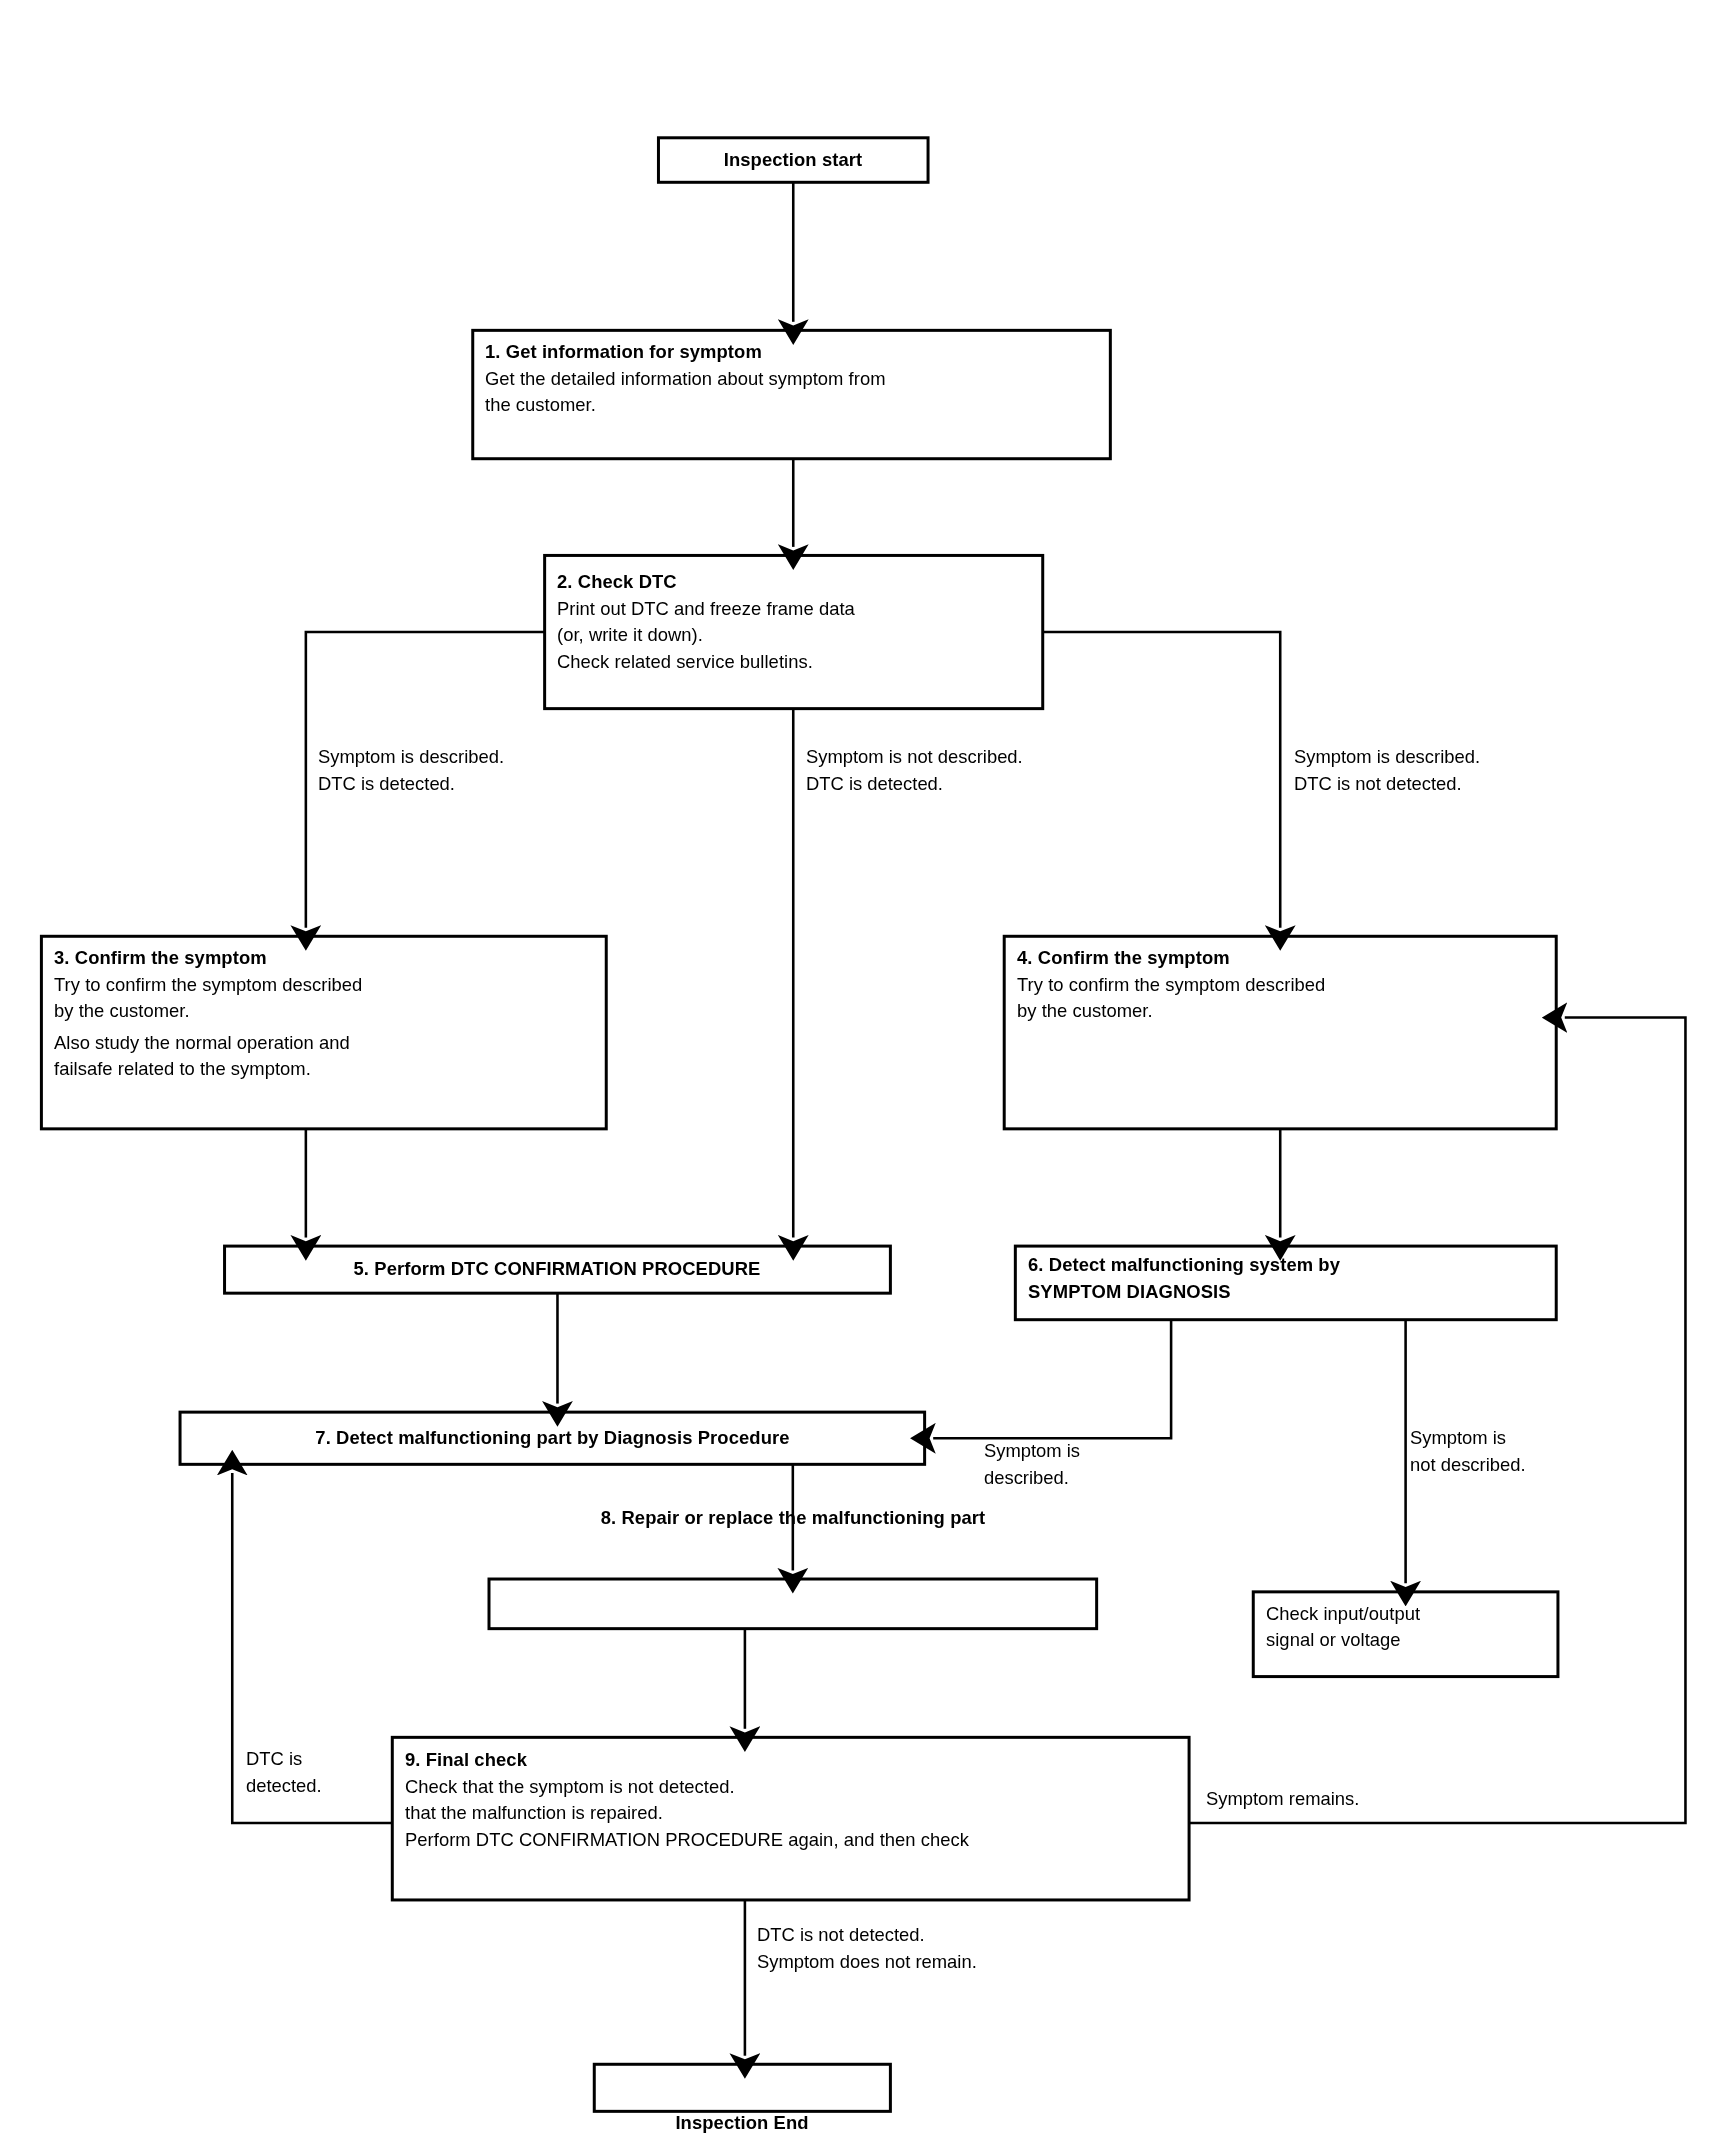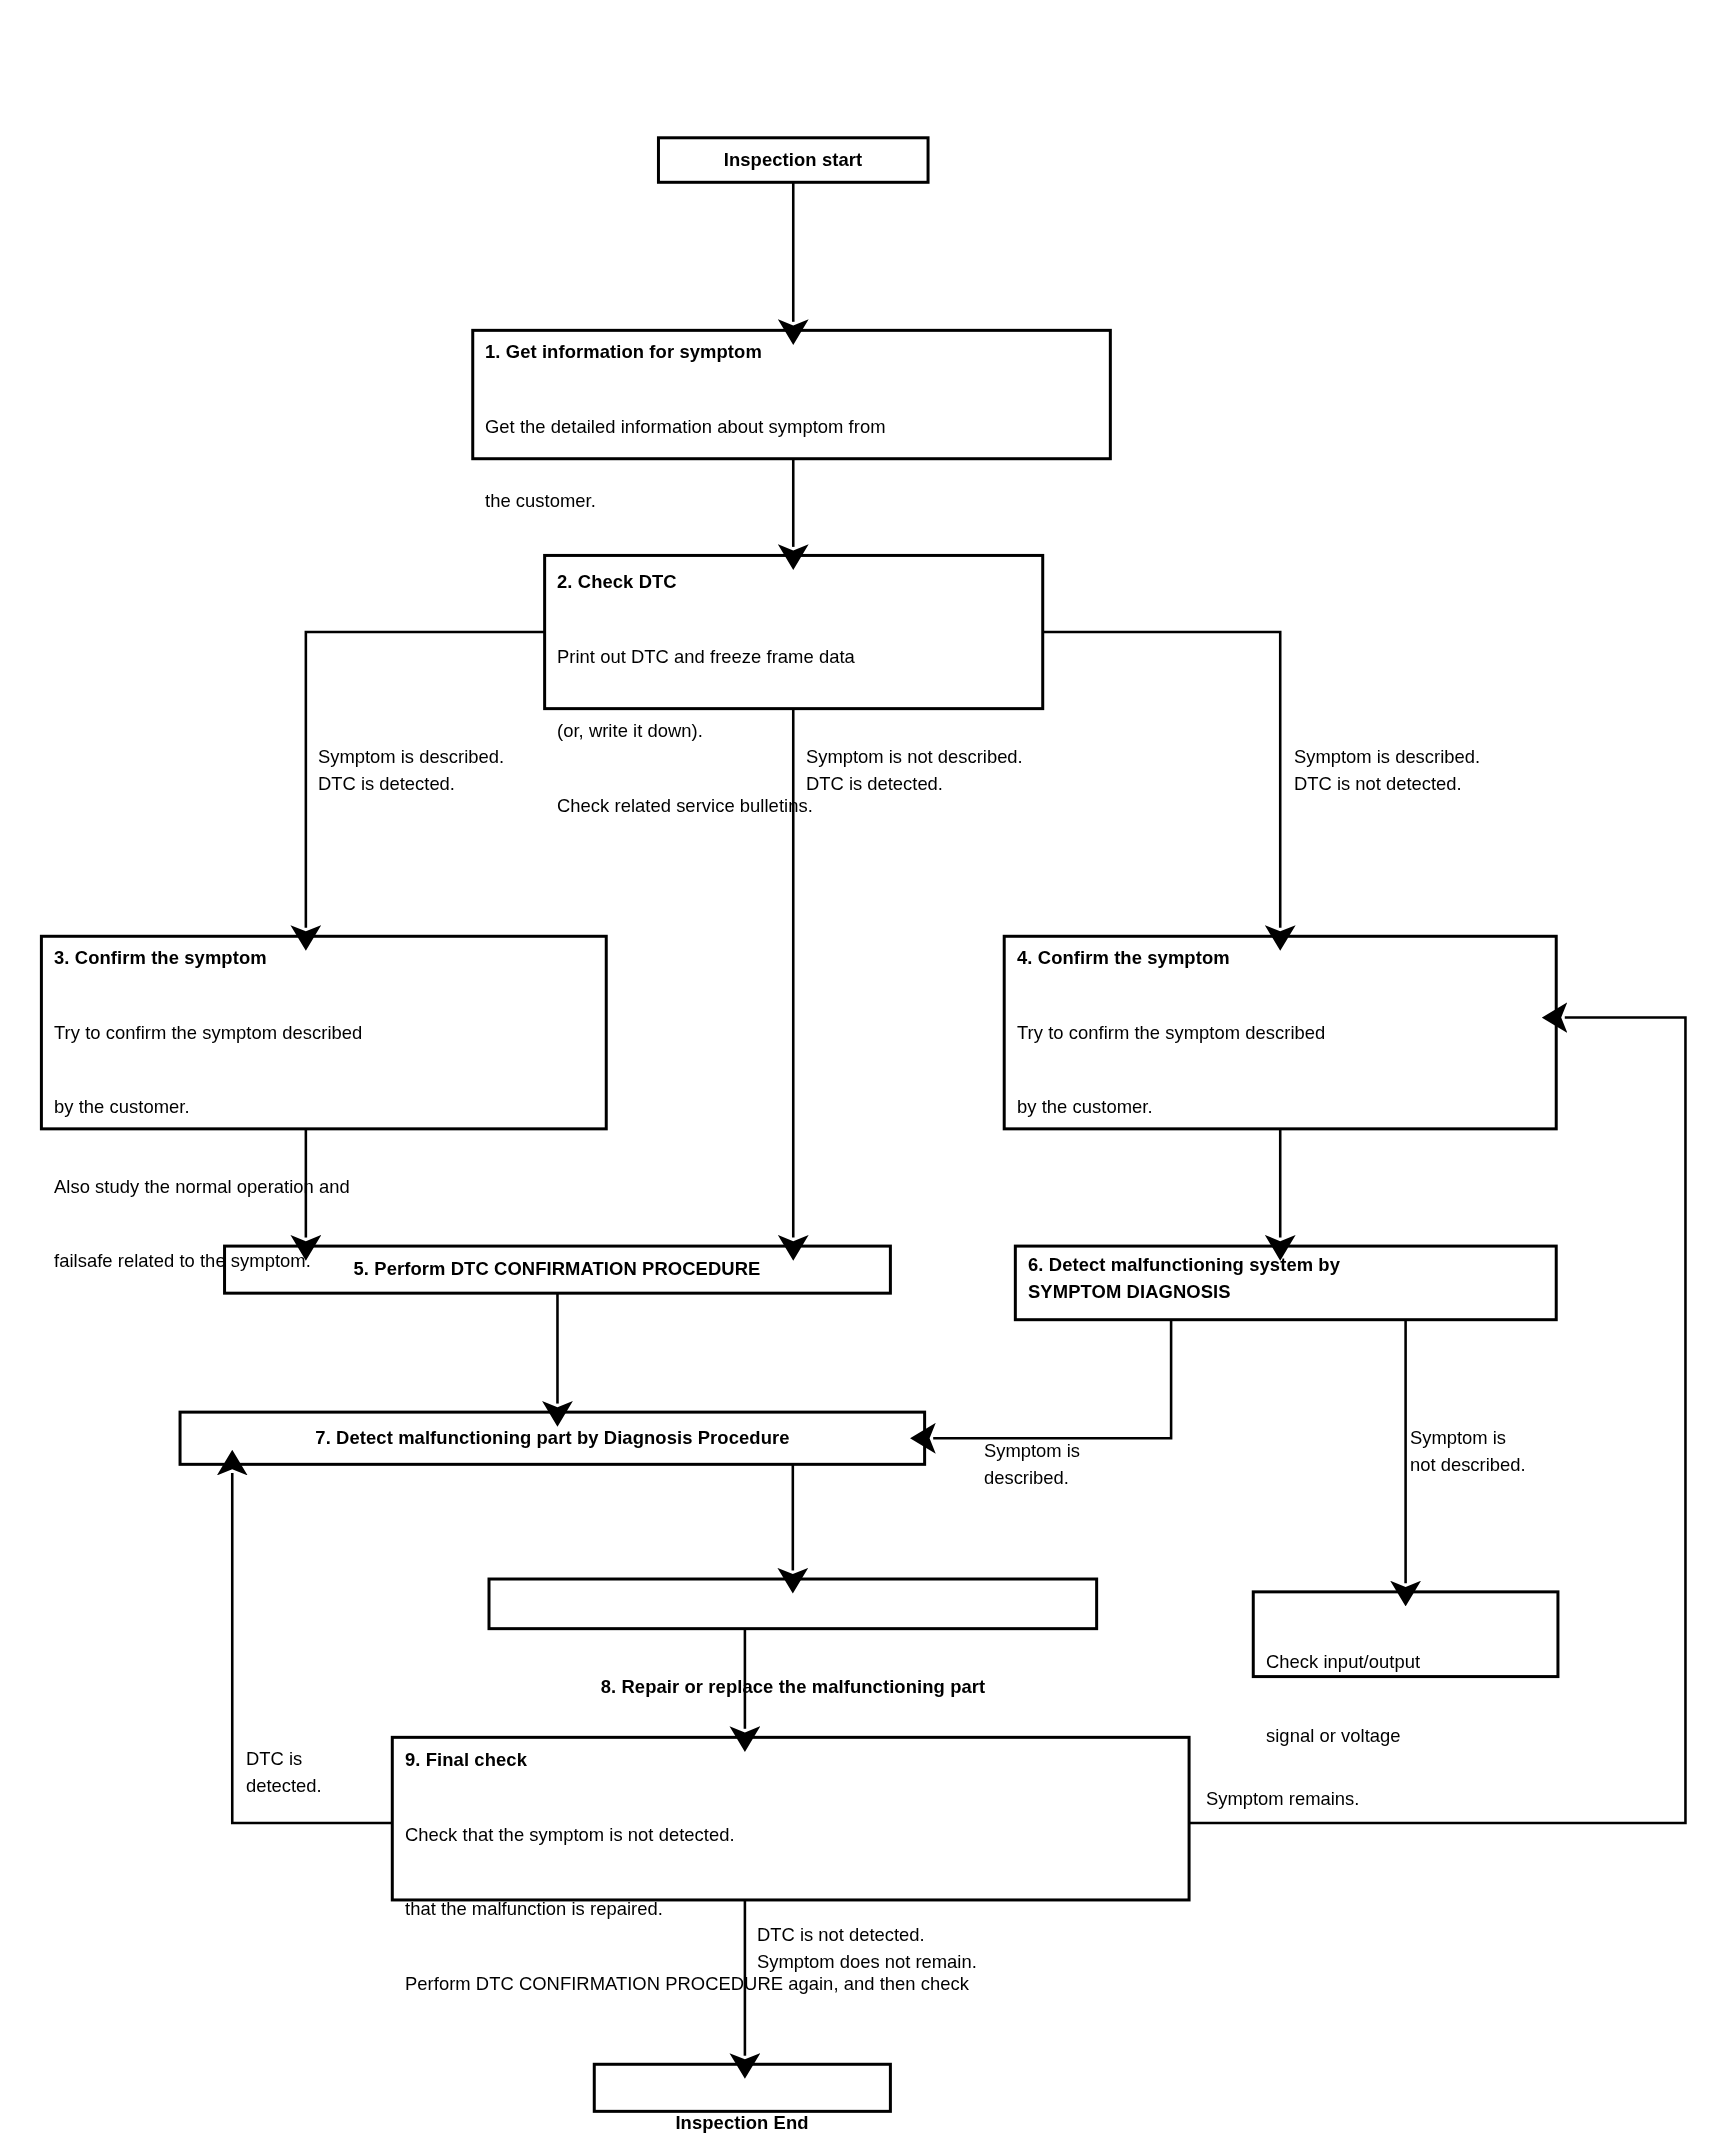--- a/index.html
+++ b/index.html
@@ -55,21 +55,20 @@
     line-height: 26.5px;
     letter-spacing: 0.1px;
     white-space: nowrap;
   }
   .bodyline {
     font-weight: normal;
     font-size: 18.4px;
     line-height: 26.5px;
     letter-spacing: 0.04px;
     white-space: nowrap;
-    margin-top: 48px;
   }
   .gap { height: 5.1px; }
   .edgelabel {
     position: absolute;
     font-size: 18.4px;
     line-height: 26.5px;
     font-weight: normal;
     white-space: nowrap;
   }
 </style>
@@ -167,21 +166,21 @@
 
   <div class="nodebox" style="left:1015px; top:1246px; width:541px; height:74px; padding-top:6px;">
     <div class="ttl">6. Detect malfunctioning system by</div>
     <div class="ttl">SYMPTOM DIAGNOSIS</div>
   </div>
 
   <div class="nodebox center" style="left:180px; top:1412px; width:745px; height:52px;">
     <span class="ttl">7. Detect malfunctioning part by Diagnosis Procedure</span>
   </div>
 
-  <div class="nodebox center" style="left:489px; top:1664px; width:608px; height:46px;">
+  <div class="nodebox center" style="left:489px; top:1495px; width:608px; height:46px;">
     <span class="ttl">8. Repair or replace the malfunctioning part</span>
   </div>
 
   <div class="nodebox" style="left:1253px; top:1592px; width:305px; height:85px; padding-top:8.6px;">
     <div class="bodyline">Check input/output</div>
     <div class="bodyline">signal or voltage</div>
   </div>
 
   <div class="nodebox" style="left:392px; top:1738px; width:797px; height:163px;">
     <div class="ttl">9. Final check</div>

